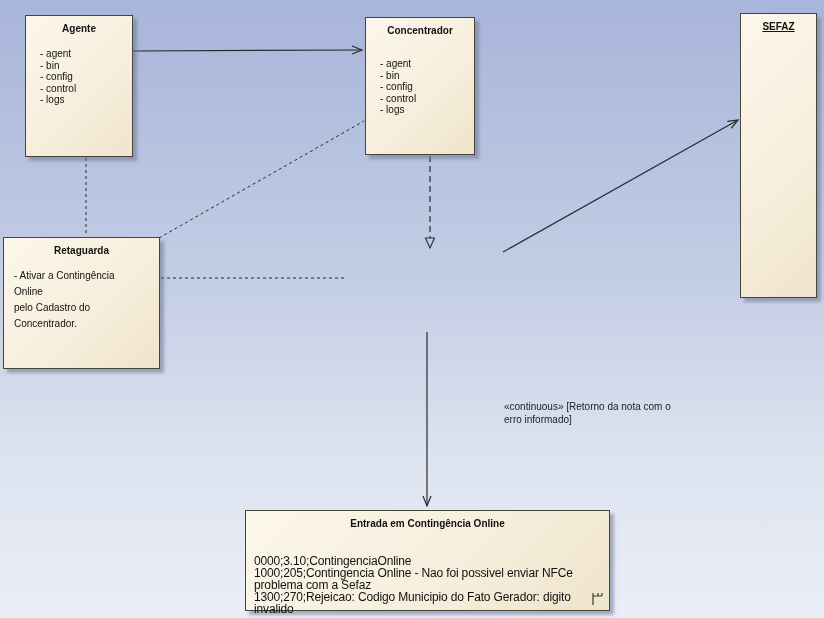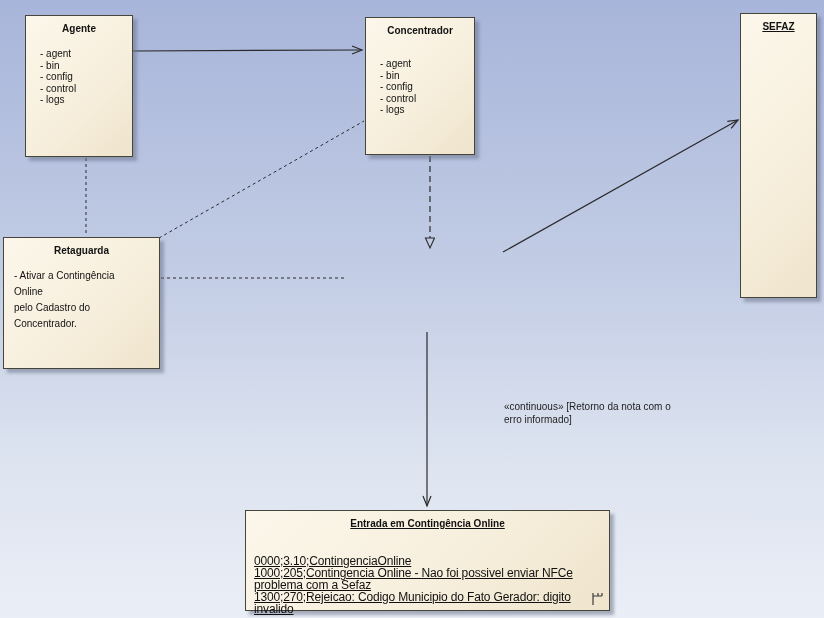--- a/index.html
+++ b/index.html
@@ -93,21 +93,21 @@
   </div>
 
   <div class="node rounded" style="left:3px; top:237px; width:157px; height:132px;">
     <div class="node-title">Retaguarda</div>
     <div class="note-body">- Ativar a Contingência Online
 pelo Cadastro do
 Concentrador.</div>
   </div>
 
 
-  <div class="node rounded" style="left:245px; top:510px; width:365px; height:101px;text-decoration:underline;">
+  <div class="node rounded" style="left:245px; top:510px; width:365px; height:101px;">
     <div class="node-title">Entrada em Contingência Online</div>
     <div class="code-body">0000;3.10;ContingenciaOnline
 1000;205;Contingencia Online - Nao foi possivel enviar NFCe problema com a Sefaz
 1300;270;Rejeicao: Codigo Municipio do Fato Gerador: digito invalido</div>
     <svg class="composite-icon" width="14" height="16" viewBox="0 0 14 16">
       <path d="M3,5 H12 M3,2 V14 M8,2 V5 M12,2 V5" stroke="#3a3a3a" stroke-width="1.2" fill="none"></path>
     </svg>
   </div>
 
   <div class="float-label" style="left:472px; top:400px; width:178px;margin-left:32px;">«continuous» [Retorno da nota com o

